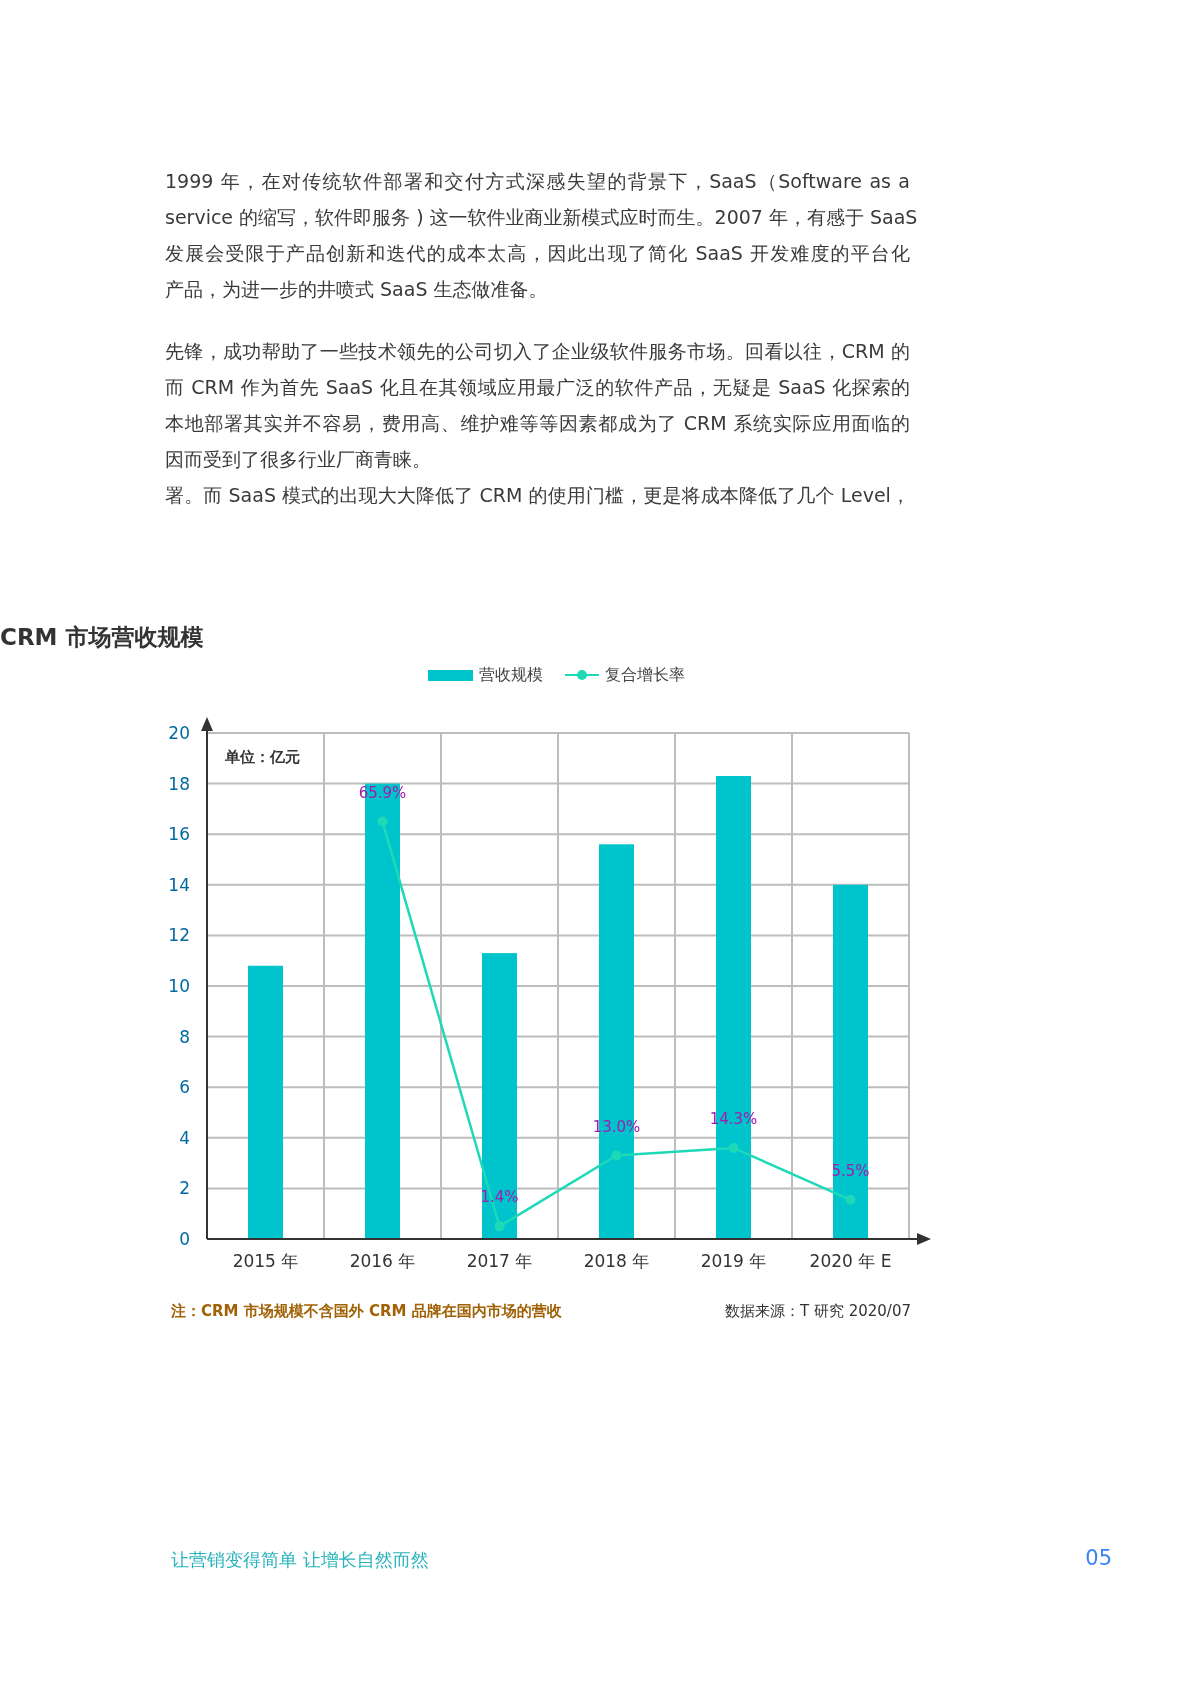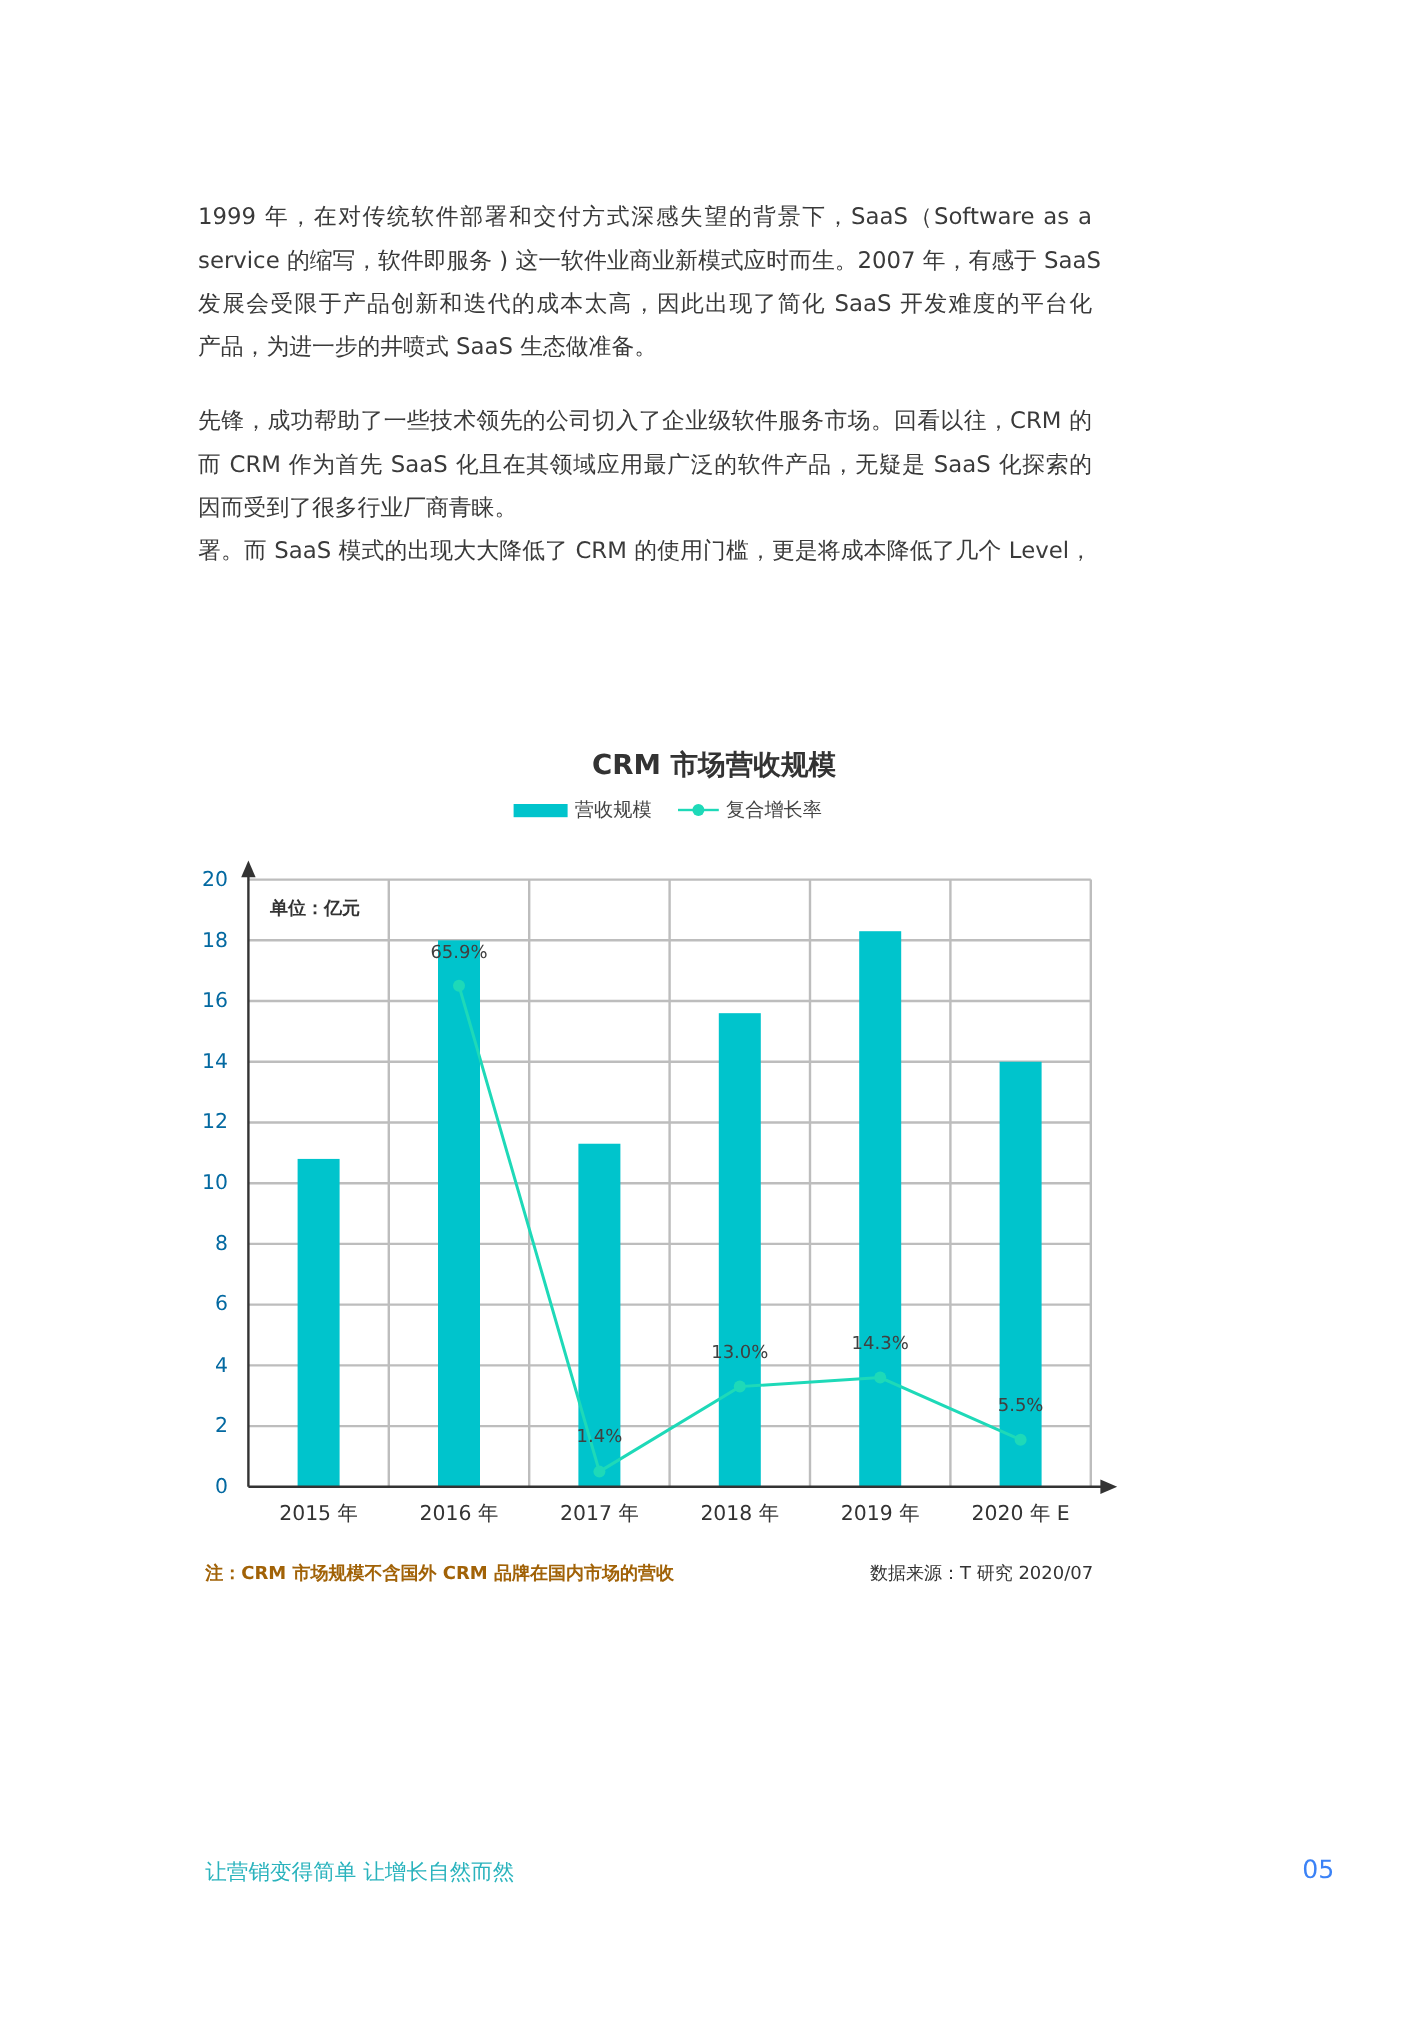--- a/index.html
+++ b/index.html
@@ -4,51 +4,52 @@
 <style>
   html,body{margin:0;padding:0;background:#ffffff;}
   body{width:1190px;height:1683px;position:relative;overflow:hidden;
        font-family:"DejaVu Sans","Liberation Sans",sans-serif;color:#333333;}
   .para{position:absolute;left:165px;width:745px;font-size:19px;line-height:36px;
         color:#3a3a3a;text-align:justify;margin:0;}
   .para .ln{display:block;white-space:nowrap;text-align-last:justify;text-align:justify;}
   .para .ln.last{text-align-last:left;}
   #p1{top:163px;}
   #p2{top:333px;}
-  .chart-title{position:absolute;left:0;width:1190px;top:622px;text-align:center;
+  .chart-title{position:absolute;left:0;width:1190px;top:622px;
                font-size:23px;font-weight:bold;color:#333333;}
   .legend{position:absolute;top:663px;left:428px;height:24px;display:flex;align-items:center;
           font-size:16px;color:#444444;}
   .legend .sw-bar{width:45px;height:11px;background:#00c4cc;margin-right:6px;}
   .legend .sw-line{position:relative;width:34px;height:2px;background:#1ed9b8;margin:0 6px 0 22px;}
   .legend .sw-line::after{content:"";position:absolute;left:12px;top:-4px;width:10px;height:10px;
           border-radius:50%;background:#1ed9b8;}
   .chart{position:absolute;left:0;top:0;width:1190px;height:1683px;}
   .ytick{position:absolute;width:40px;text-align:right;font-size:17px;color:#0369a1;line-height:20px;}
   .xlabel{position:absolute;width:117px;text-align:center;font-size:17px;color:#333333;top:1250px;}
   .unit{position:absolute;left:225px;top:748px;font-size:15px;font-weight:bold;color:#333333;}
-  .pct{position:absolute;width:80px;text-align:center;font-size:15px;color:#404040;}
+  .pct{position:absolute;width:80px;text-align:center;font-size:15px;color:#a21caf;}
   .note{position:absolute;left:171px;top:1302px;font-size:15px;font-weight:bold;color:#a16207;}
   .source{position:absolute;right:279px;top:1302px;font-size:15px;color:#333333;}
   .footer-slogan{position:absolute;left:171px;top:1548px;font-size:18px;color:#2ab3bd;}
   .page-num{position:absolute;right:78px;top:1546px;font-size:21px;color:#3b82f6;}
 </style>
 </head>
 <body>
 
 <div id="p1" class="para">
   <span class="ln">1999 年，在对传统软件部署和交付方式深感失望的背景下，SaaS（Software as a</span>
   <span class="ln">service 的缩写，软件即服务 ) 这一软件业商业新模式应时而生。2007 年，有感于 SaaS</span>
   <span class="ln">发展会受限于产品创新和迭代的成本太高，因此出现了简化 SaaS 开发难度的平台化</span>
   <span class="ln last">产品，为进一步的井喷式 SaaS 生态做准备。</span>
 </div>
 
 <div id="p2" class="para">
   <span class="ln">先锋，成功帮助了一些技术领先的公司切入了企业级软件服务市场。回看以往，CRM 的</span>
   <span class="ln">而 CRM 作为首先 SaaS 化且在其领域应用最广泛的软件产品，无疑是 SaaS 化探索的</span>
+  <span class="ln">本地部署其实并不容易，费用高、维护难等等因素都成为了 CRM 系统实际应用面临的</span>
   <span class="ln last">因而受到了很多行业厂商青睐。</span>
   <span class="ln">署。而 SaaS 模式的出现大大降低了 CRM 的使用门槛，更是将成本降低了几个 Level，</span>
 </div>
 
 <div class="chart-title">CRM 市场营收规模</div>
 
 <div class="legend">
   <span class="sw-bar"></span>
   <span>营收规模</span>
   <span class="sw-line"></span>

